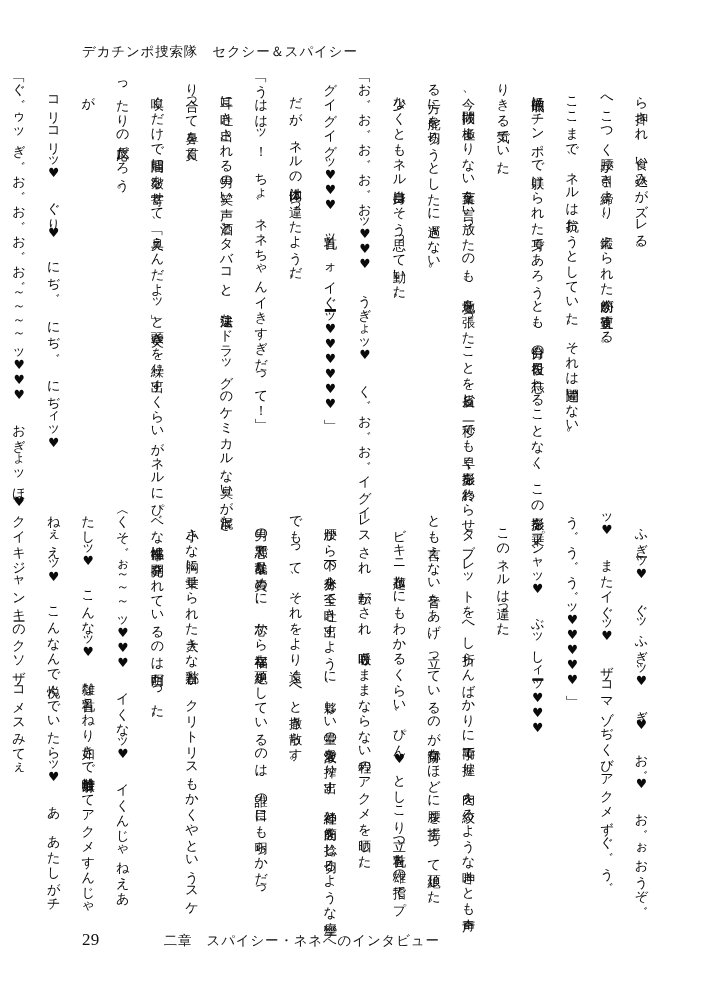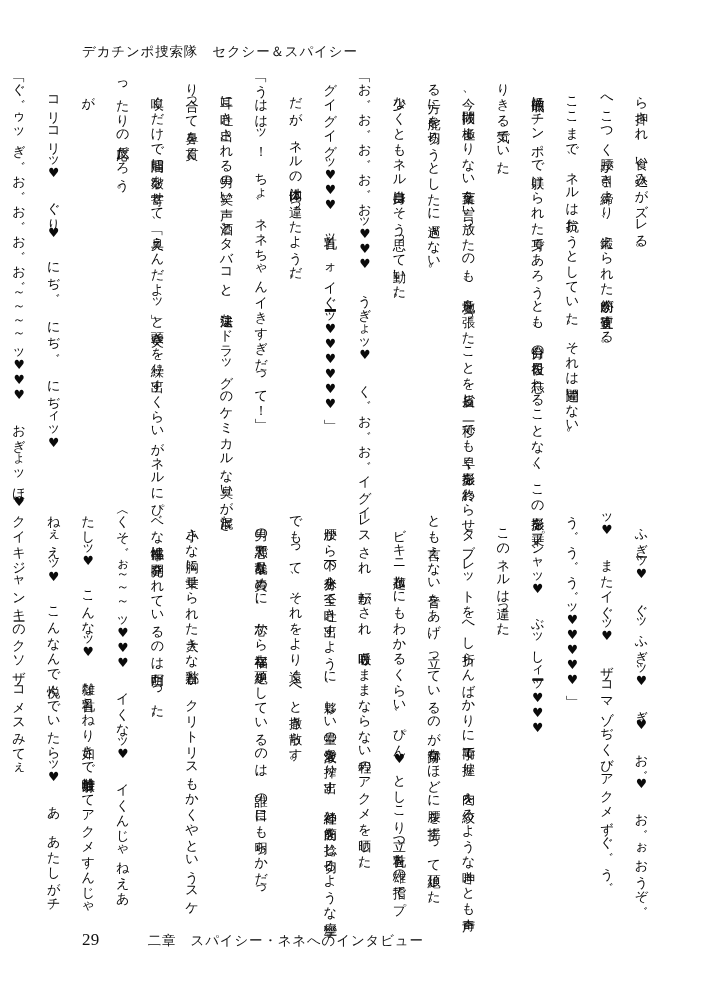--- a/index.html
+++ b/index.html
@@ -92,21 +92,21 @@
   }
   .folio {
     font-size: 17px;
     letter-spacing: 0.02em;
     font-family: "Liberation Serif", "DejaVu Serif", serif;
     color: #111111;
   }
   .footer-title {
     font-size: 13.5px;
     letter-spacing: 0.06em;
-    margin-left: 48px;
+    margin-left: 64px;
     white-space: pre;
     color: #131313;
   }
 </style>
 </head>
 <body>
 
 <div class="page">
 
   <div class="running-head">デカチンポ捜索隊　セクシー＆スパイシー</div>

